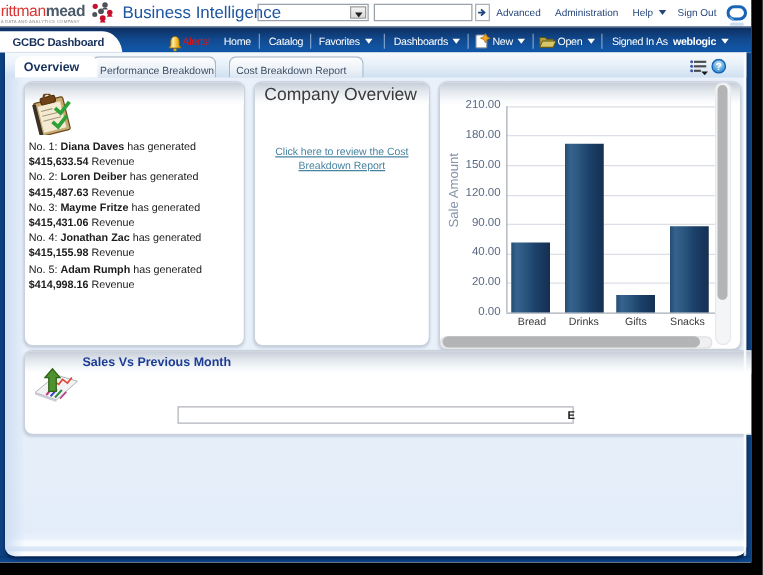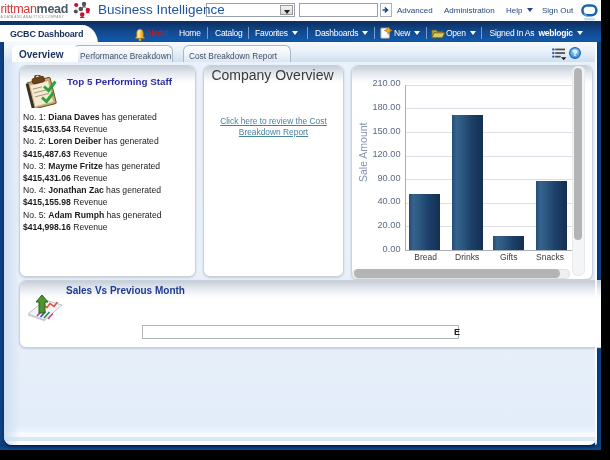--- a/index.html
+++ b/index.html
@@ -195,21 +195,20 @@
             <rect x="7.5" y="7.5" width="19" height="22" fill="#f4ead2" stroke="#bfa97c" stroke-width="0.5"></rect>
             <line x1="9.5" y1="12" x2="19" y2="12" stroke="#a4987c" stroke-width="0.9"></line>
             <line x1="9.5" y1="16" x2="24" y2="16" stroke="#a4987c" stroke-width="0.9"></line>
             <line x1="9.5" y1="20" x2="24" y2="20" stroke="#a4987c" stroke-width="0.9"></line>
             <rect x="11" y="1.8" width="12" height="5.5" rx="1.5" fill="#6f4318" stroke="#4a2a0c" stroke-width="0.8"></rect>
             <circle cx="17" cy="1.8" r="2.6" fill="none" stroke="#6f4318" stroke-width="1.8"></circle>
           </g>
           <path d="M20 11.5 l4.5 4 7 -9" stroke="#2ea23a" stroke-width="3" fill="none"></path>
           <path d="M18 22.5 l4.5 4 7 -9" stroke="#2ea23a" stroke-width="3" fill="none"></path>
         </svg>
-        <div id="c1title">Top 5 Performing Staff</div>
         <div id="c1text">
           No. 1: <b>Diana Daves</b> has generated<br>
           <b>$415,633.54</b> Revenue<br>
           No. 2: <b>Loren Deiber</b> has generated<br>
           <b>$415,487.63</b> Revenue<br>
           No. 3: <b>Mayme Fritze</b> has generated<br>
           <b>$415,431.06</b> Revenue<br>
           No. 4: <b>Jonathan Zac</b> has generated<br>
           <b>$415,155.98</b> Revenue<br>
           No. 5: <b>Adam Rumph</b> has generated<br>

